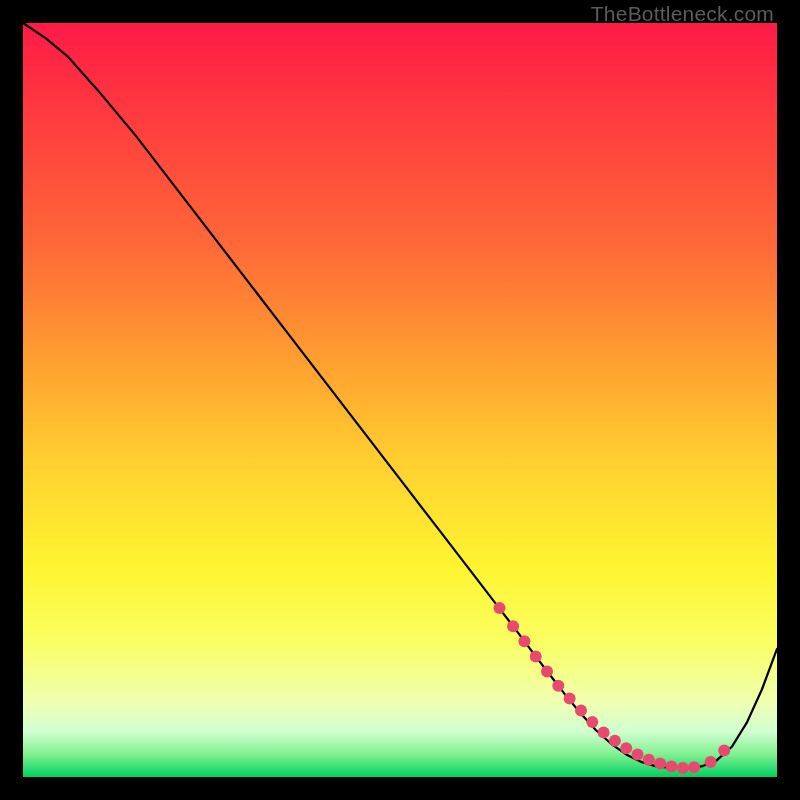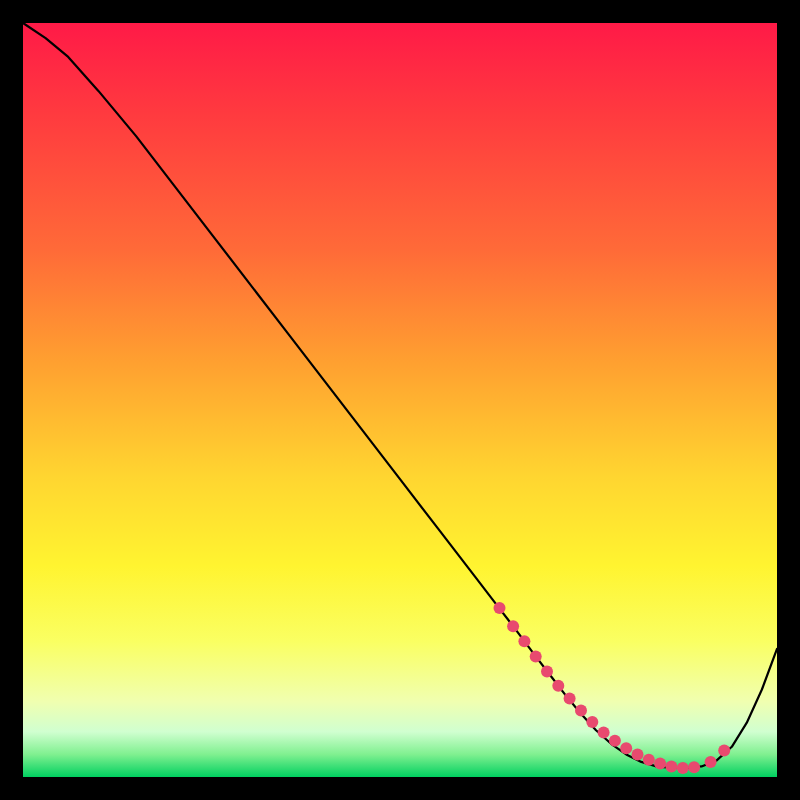--- a/index.html
+++ b/index.html
@@ -93,13 +93,14 @@
           <circle cx="625.8" cy="736.7" r="6" class="dot"></circle>
           <circle cx="637.1" cy="740.4" r="6" class="dot"></circle>
           <circle cx="648.4" cy="743.4" r="6" class="dot"></circle>
           <circle cx="659.8" cy="745.0" r="6" class="dot"></circle>
           <circle cx="671.1" cy="744.2" r="6" class="dot"></circle>
           <circle cx="687.6" cy="738.9" r="6" class="dot"></circle>
           <circle cx="701.2" cy="727.6" r="6" class="dot"></circle>
         </g>
     </svg>
   </div>
+  <div class="watermark">TheBottleneck.com</div>
 </div>
 
 </body></html>

